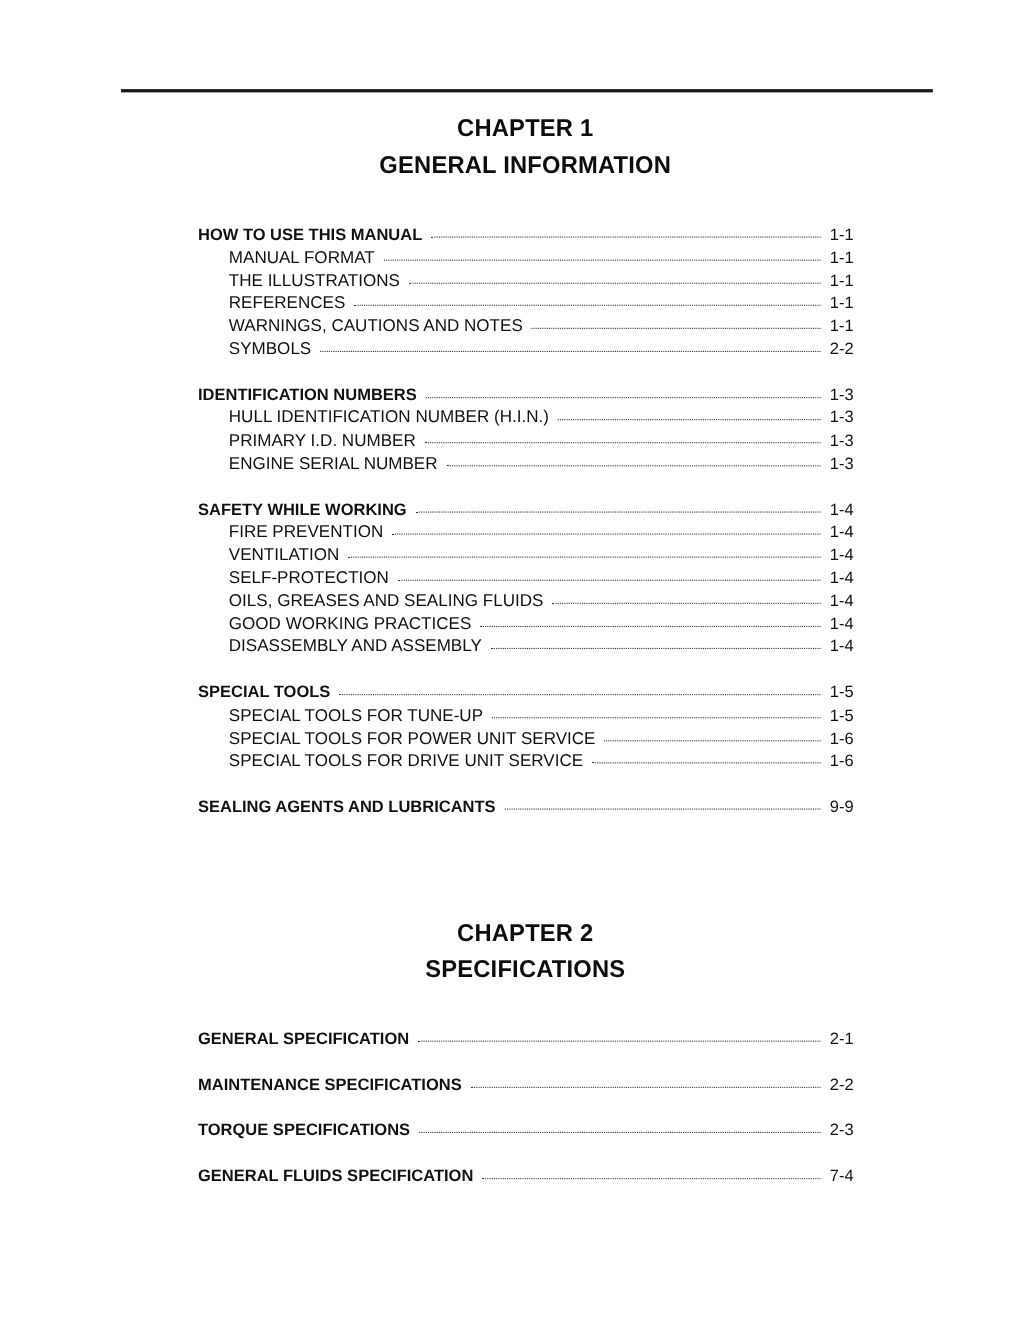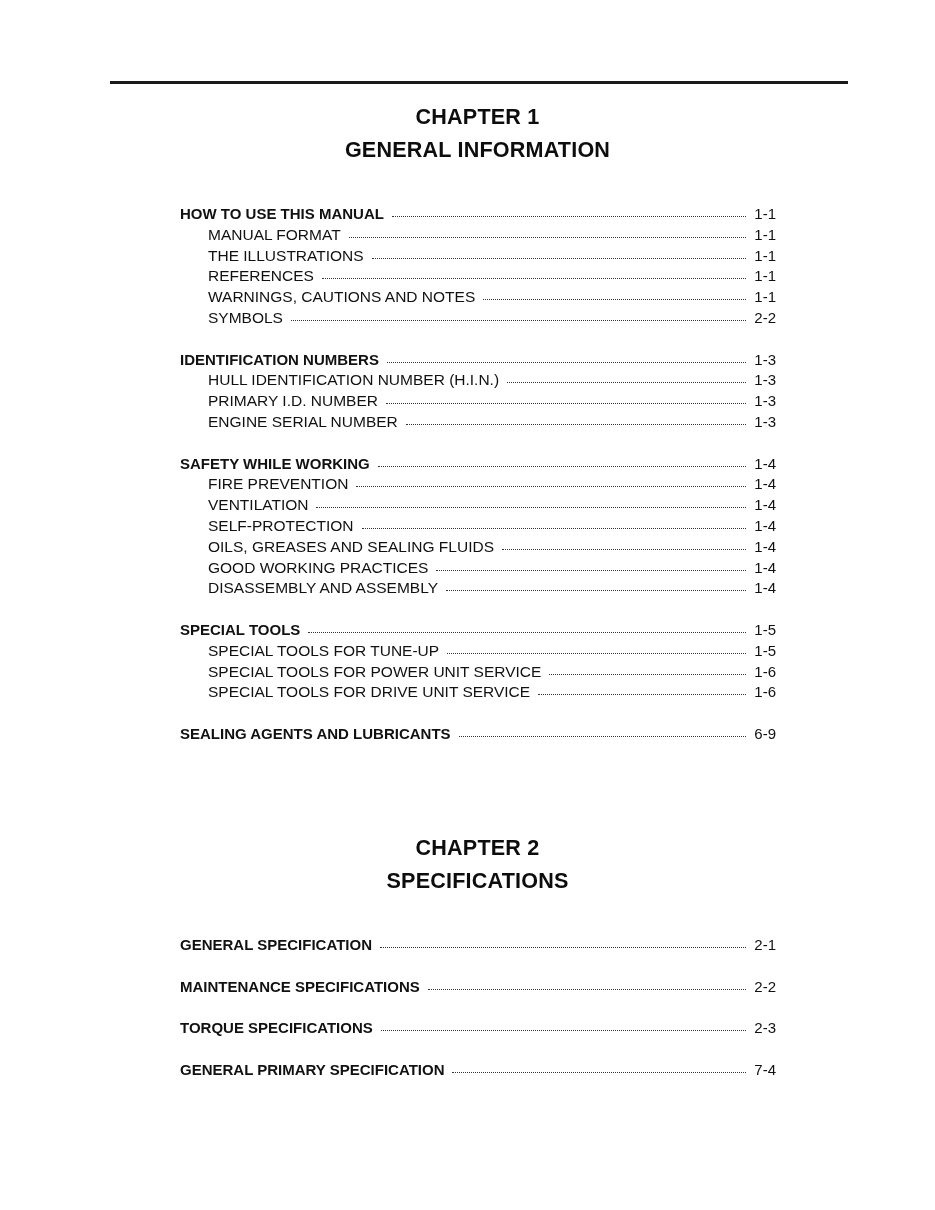--- a/index.html
+++ b/index.html
@@ -199,21 +199,21 @@
     <span class="label">SPECIAL TOOLS FOR DRIVE UNIT SERVICE</span>
     <span class="leader"></span>
     <span class="page">1-6</span>
   </div>
 
   <div class="gap"></div>
 
   <div class="toc-row main">
     <span class="label">SEALING AGENTS AND LUBRICANTS</span>
     <span class="leader"></span>
-    <span class="page">6-9</span>
+    <span class="page">9-9</span>
   </div>
 </div>
 
 <div class="chapter-title" style="top:835px;">CHAPTER 2</div>
 <div class="chapter-title" style="top:868px;">SPECIFICATIONS</div>
 
 <div class="toc" style="top:936px;">
   <div class="toc-row main">
     <span class="label">GENERAL SPECIFICATION</span>
     <span class="leader"></span>
@@ -226,17 +226,17 @@
     <span class="page">2-2</span>
   </div>
   <div class="gap"></div>
   <div class="toc-row main">
     <span class="label">TORQUE SPECIFICATIONS</span>
     <span class="leader"></span>
     <span class="page">2-3</span>
   </div>
   <div class="gap"></div>
   <div class="toc-row main">
-    <span class="label">GENERAL PRIMARY SPECIFICATION</span>
+    <span class="label">GENERAL FLUIDS SPECIFICATION</span>
     <span class="leader"></span>
     <span class="page">7-4</span>
   </div>
 </div>
 
 </body></html>

